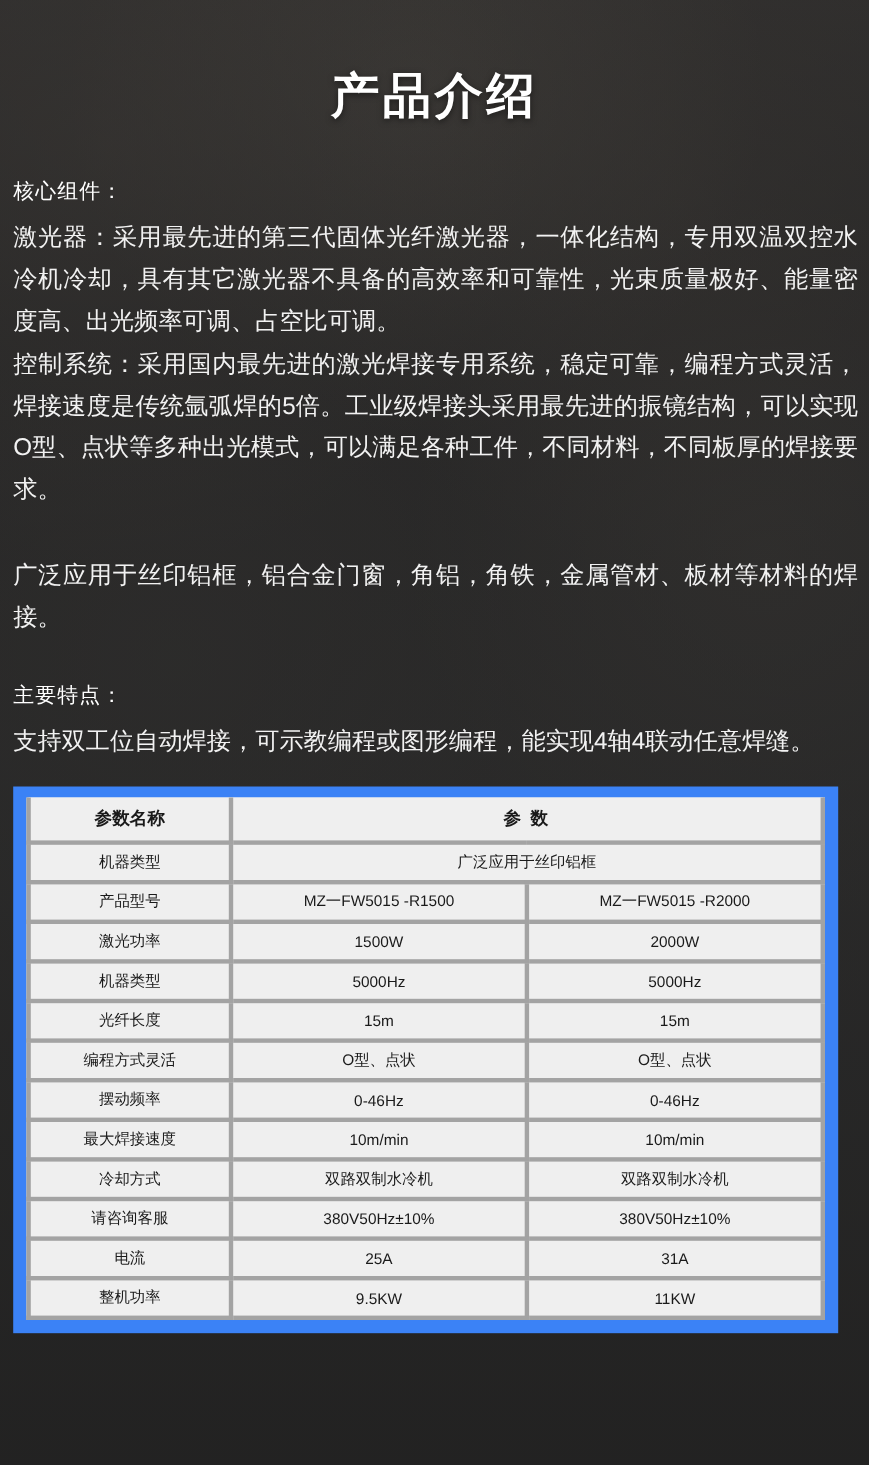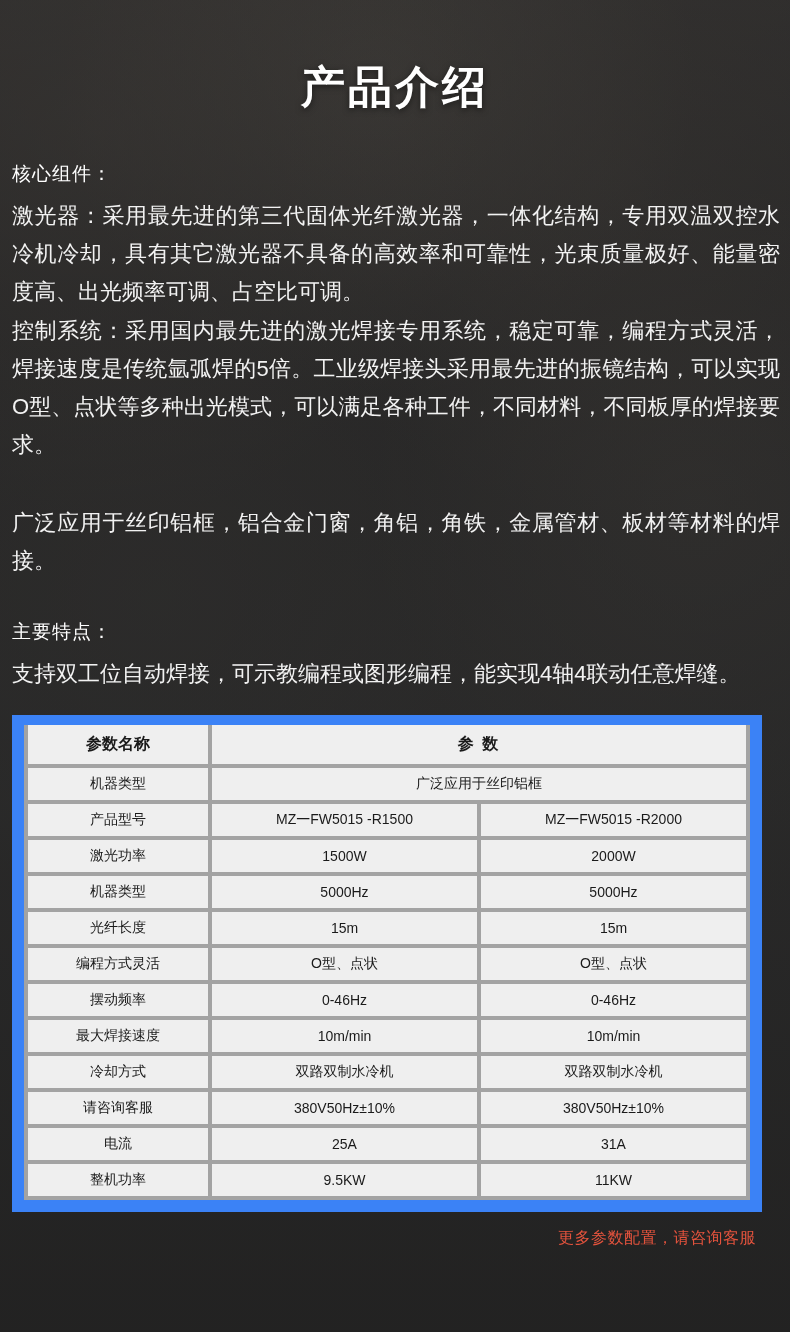--- a/index.html
+++ b/index.html
@@ -207,16 +207,15 @@
           </tr>
           <tr>
             <td class="col-name">整机功率</td>
             <td>9.5KW</td>
             <td>11KW</td>
           </tr>
         </tbody>
       </table>
     </div>
 
-    <div class="note">更多参数配置，请咨询客服</div>
 
   </div>
 </div>
 
 </body></html>

